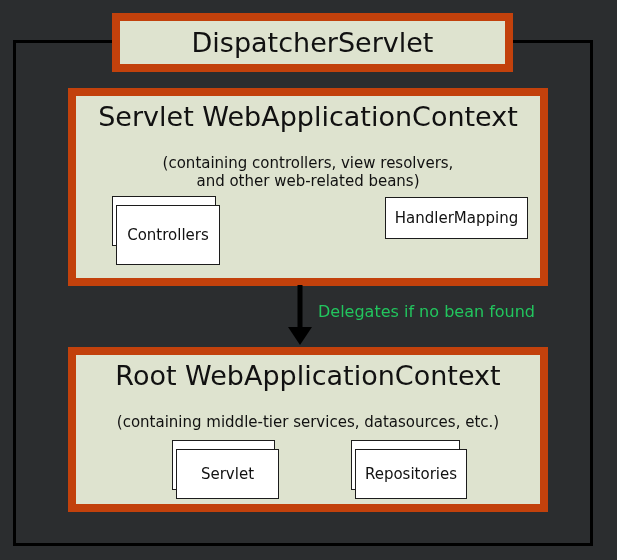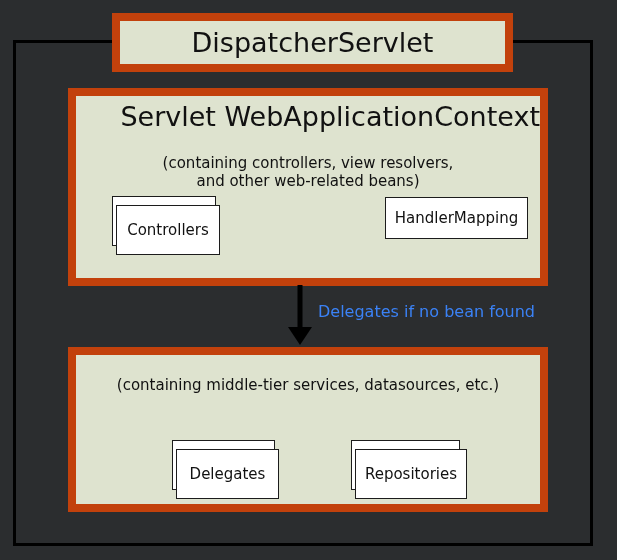--- a/index.html
+++ b/index.html
@@ -54,21 +54,21 @@
   }
 
   .root-box {
     left: 68px;
     top: 347px;
     width: 480px;
     height: 165px;
   }
 
   .ctx-title {
-    text-align: right;
+    text-align: center;
     font-size: 27px;
     line-height: 32px;
     margin-top: 5px;
     white-space: nowrap;
   }
 
   .ctx-subtitle {
     text-align: center;
     font-size: 15px;
     line-height: 18px;
@@ -101,21 +101,21 @@
   .stack .front {
     position: absolute;
     left: 4px;
     top: 9px;
   }
 
   .delegates-label {
     left: 318px;
     top: 302px;
     font-size: 16px;
-    color: #3b82f6;
+    color: #22c55e;
     white-space: nowrap;
   }
 
   .arrow-svg {
     left: 285px;
     top: 285px;
   }
 </style>
 </head>
 <body>
@@ -126,45 +126,46 @@
   <span>DispatcherServlet</span>
 </div>
 
 <div class="abs ctx-box servlet-box">
   <div class="ctx-title">Servlet WebApplicationContext</div>
   <div class="ctx-subtitle">(containing controllers, view resolvers,
 and other web-related beans)</div>
 
   <div class="stack" style="left:36px; top:100px;">
     <div class="back" style="width:104px; height:50px;"></div>
-    <div class="bean front" style="width:104px; height:50px;">
+    <div class="bean front" style="width:104px; height:60px;">
       <span>Controllers</span>
     </div>
   </div>
 
 
   <div class="bean abs" style="left:309px; top:101px; width:143px; height:42px;">
     <span>HandlerMapping</span>
   </div>
 </div>
 
 <svg class="abs arrow-svg" width="30" height="62" viewBox="0 0 30 62">
   <rect x="12.5" y="0" width="5" height="45" fill="#000"></rect>
   <polygon points="3,42 27,42 15,60" fill="#000"></polygon>
 </svg>
 
 <div class="abs delegates-label">Delegates if no bean found</div>
 
 <div class="abs ctx-box root-box">
+  <div class="ctx-title">Root WebApplicationContext</div>
   <div class="ctx-subtitle">(containing middle-tier services, datasources, etc.)</div>
 
   <div class="stack" style="left:96px; top:85px;">
     <div class="back" style="width:103px; height:50px;"></div>
     <div class="bean front" style="width:103px; height:50px;">
-      <span>Delegates</span>
+      <span>Servlet</span>
     </div>
   </div>
 
   <div class="stack" style="left:275px; top:85px;">
     <div class="back" style="width:109px; height:50px;"></div>
     <div class="bean front" style="width:112px; height:50px;">
       <span>Repositories</span>
     </div>
   </div>
 </div>

